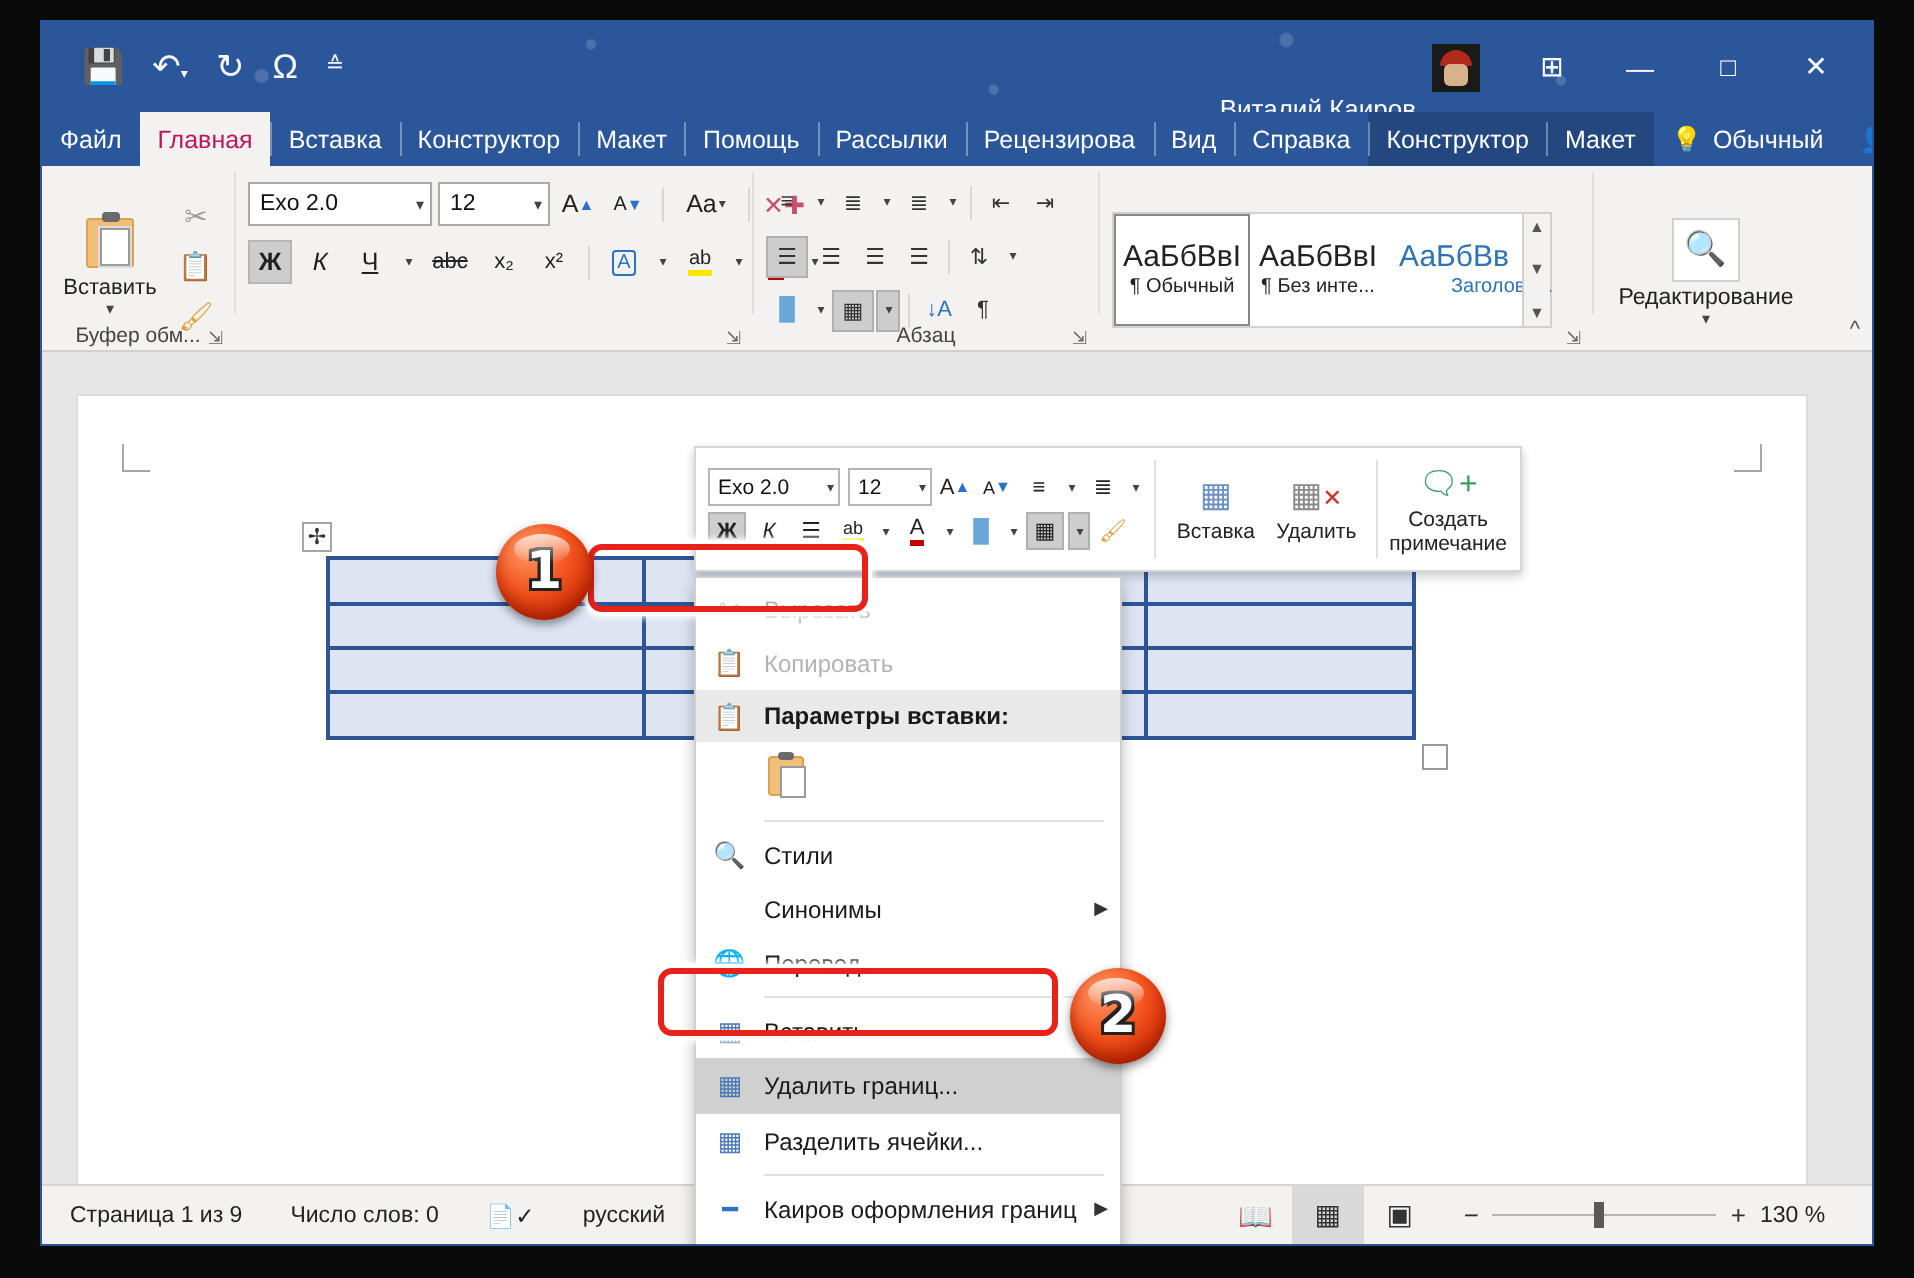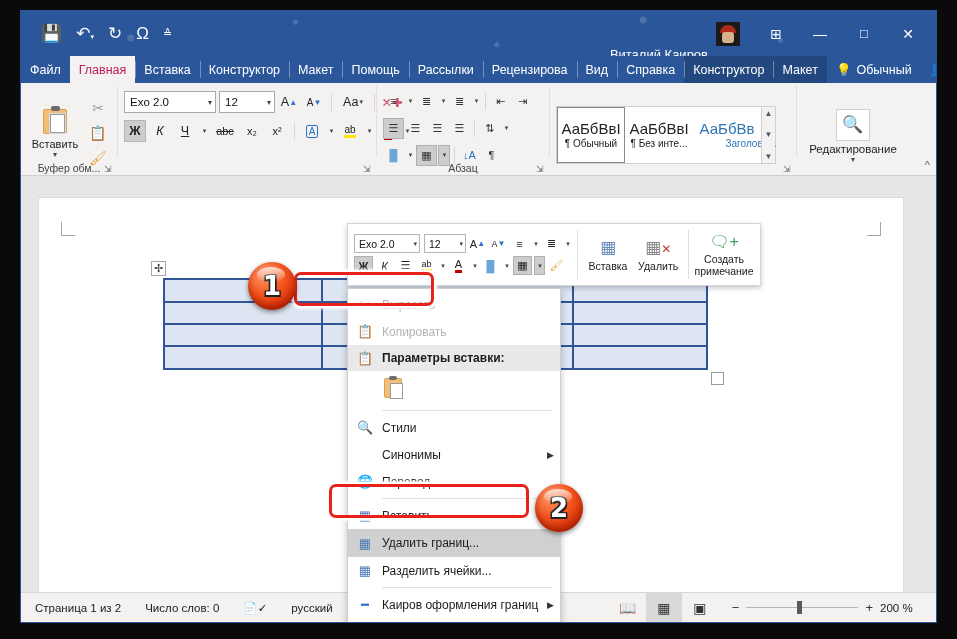--- a/index.html
+++ b/index.html
@@ -544,36 +544,36 @@
       </div>
       <div class="mi">
         
         
       </div>
 
     </div>
 
     <div class="statusbar">
       <div class="sb-left">
-        <span>Страница 1 из 2</span>
+        <span>Страница 1 из 9</span>
         <span>Число слов: 0</span>
         <span>📄✓</span>
         <span>русский</span>
       </div>
       <div class="sb-right">
         <div class="viewbtn">📖</div>
         <div class="viewbtn act">▦</div>
         <div class="viewbtn">▣</div>
         <div class="zoomwrap">
           <span class="zsign">−</span>
           <span class="zline">
               <span class="zhandle"></span>
             </span>
           <span class="zsign">+</span>
-          <span class="zval">200 %</span>
+          <span class="zval">130 %</span>
         </div>
       </div>
     </div>
 
   </div>
 
   <div class="redbox" style="left:294px; top:272px; width:140px; height:34px"></div>
   <div class="redbox" style="left:329px; top:484px; width:200px; height:34px"></div>
 
   <div class="badge" style="left:248px; top:262px">

